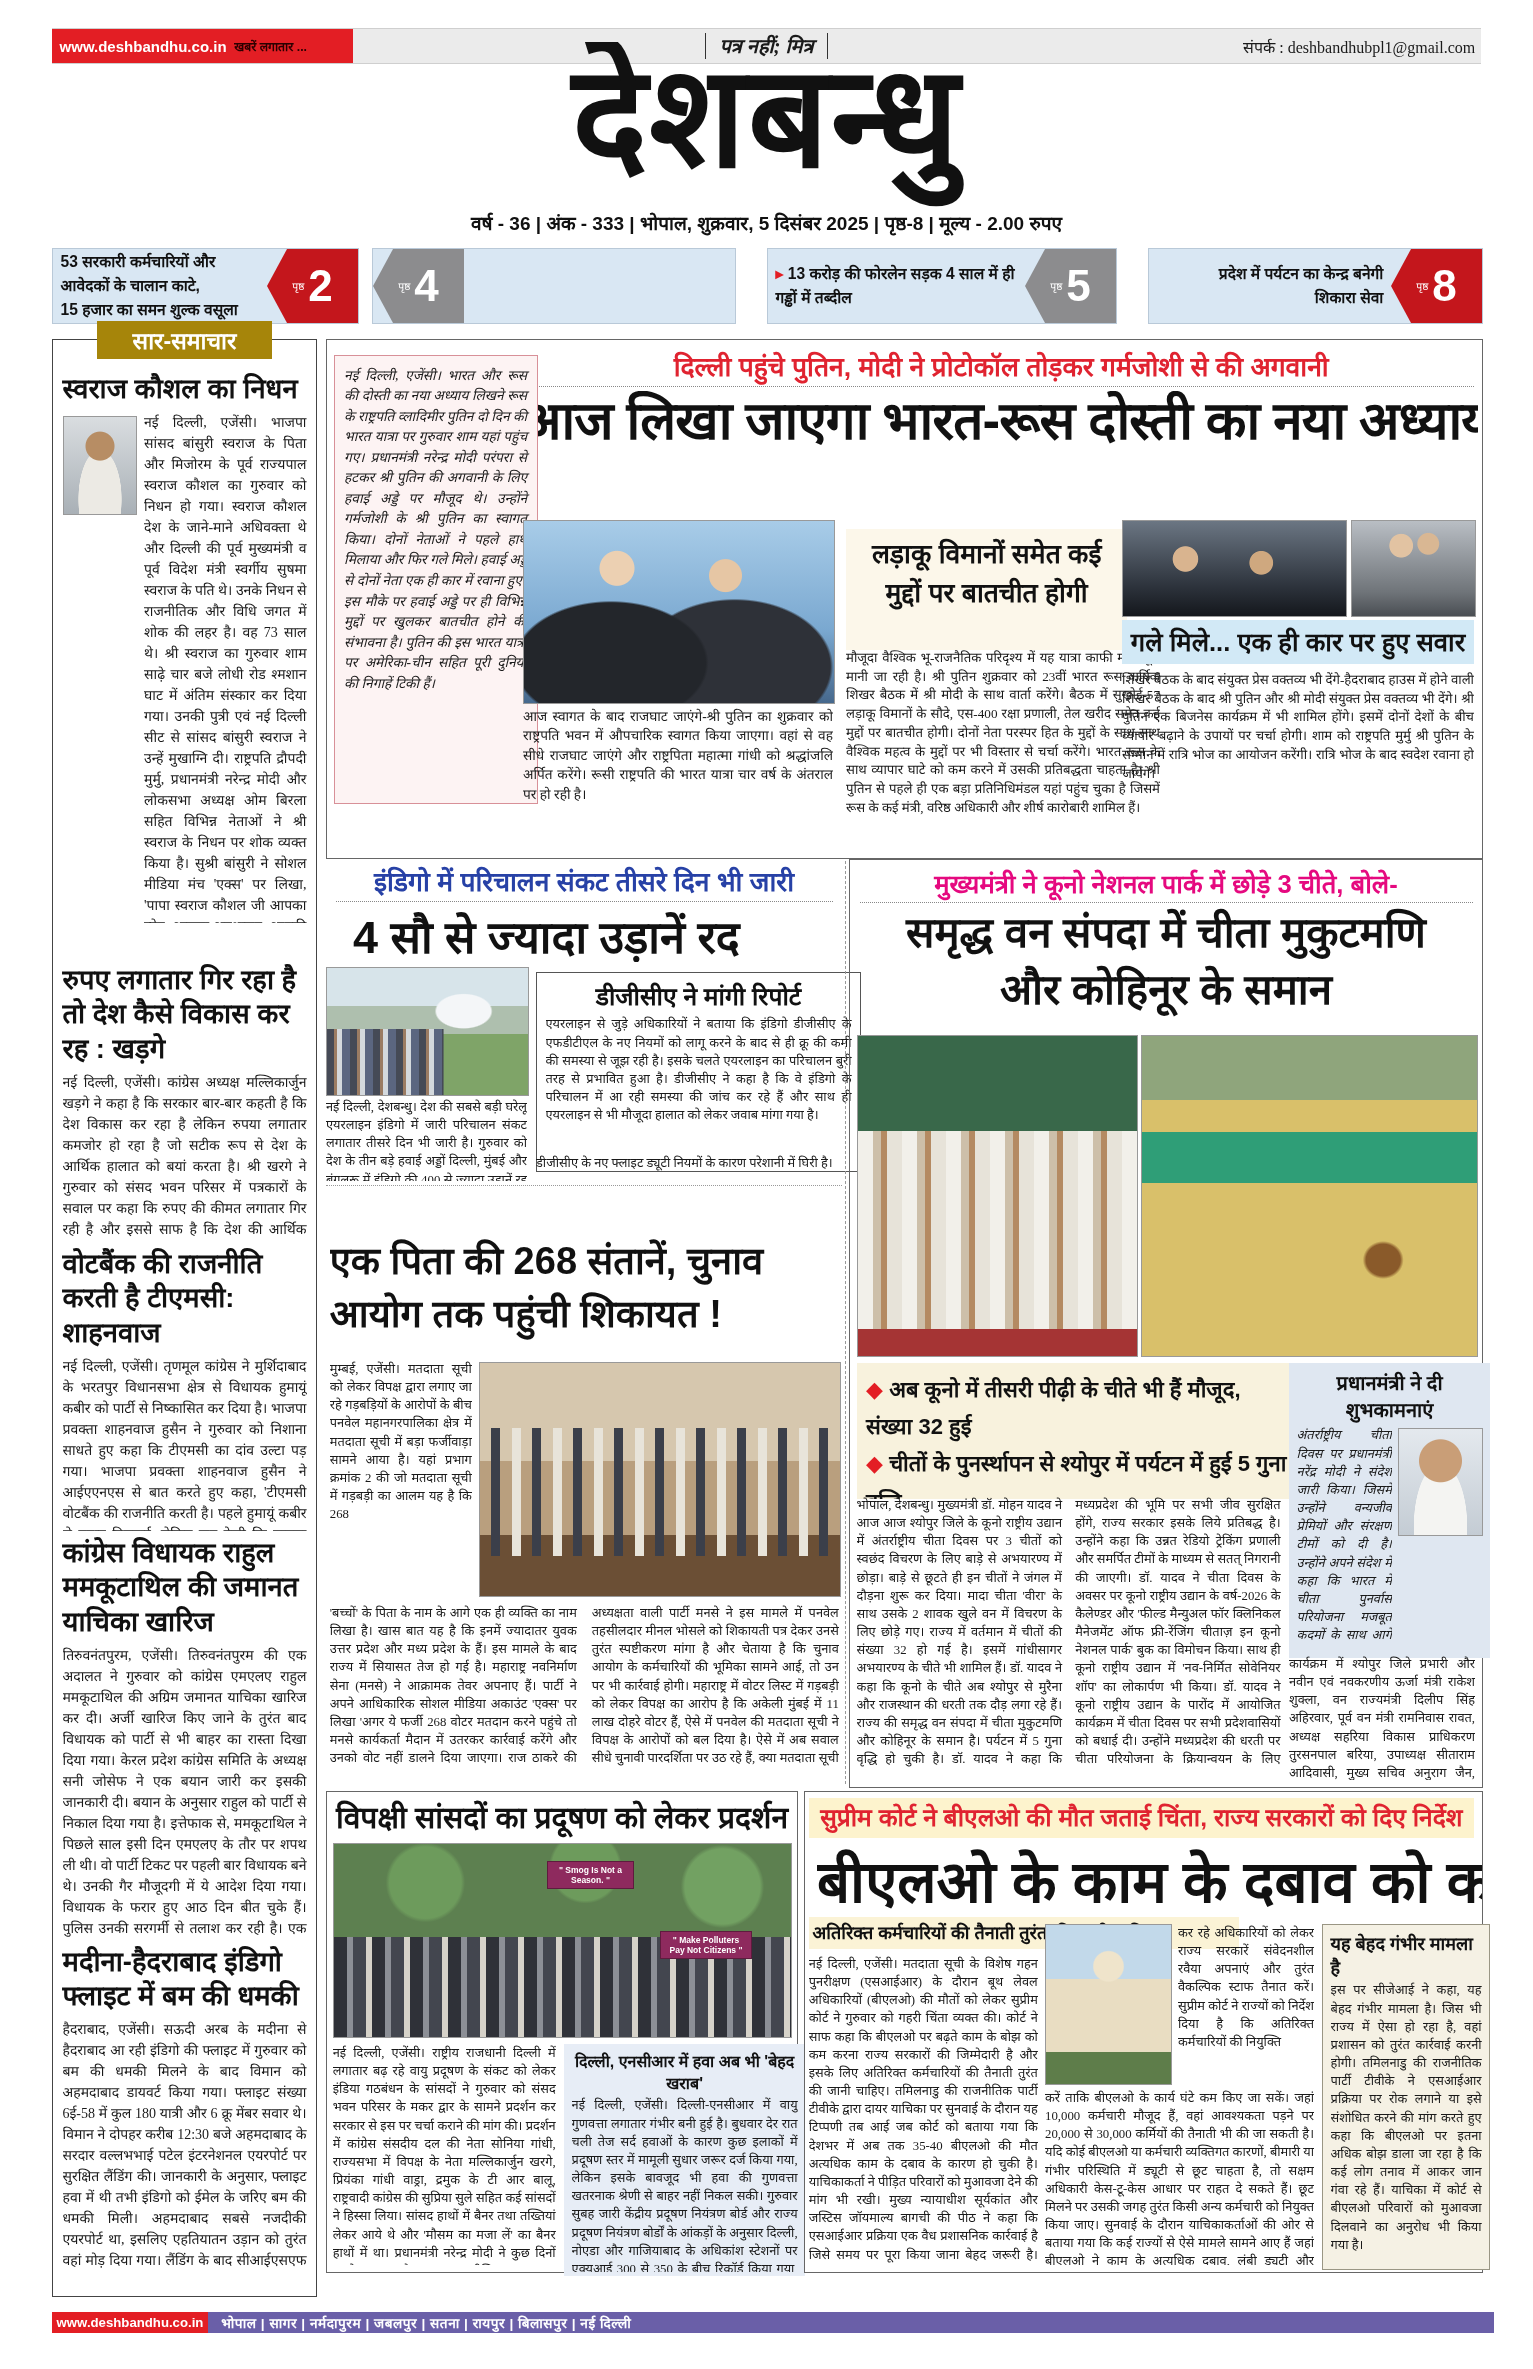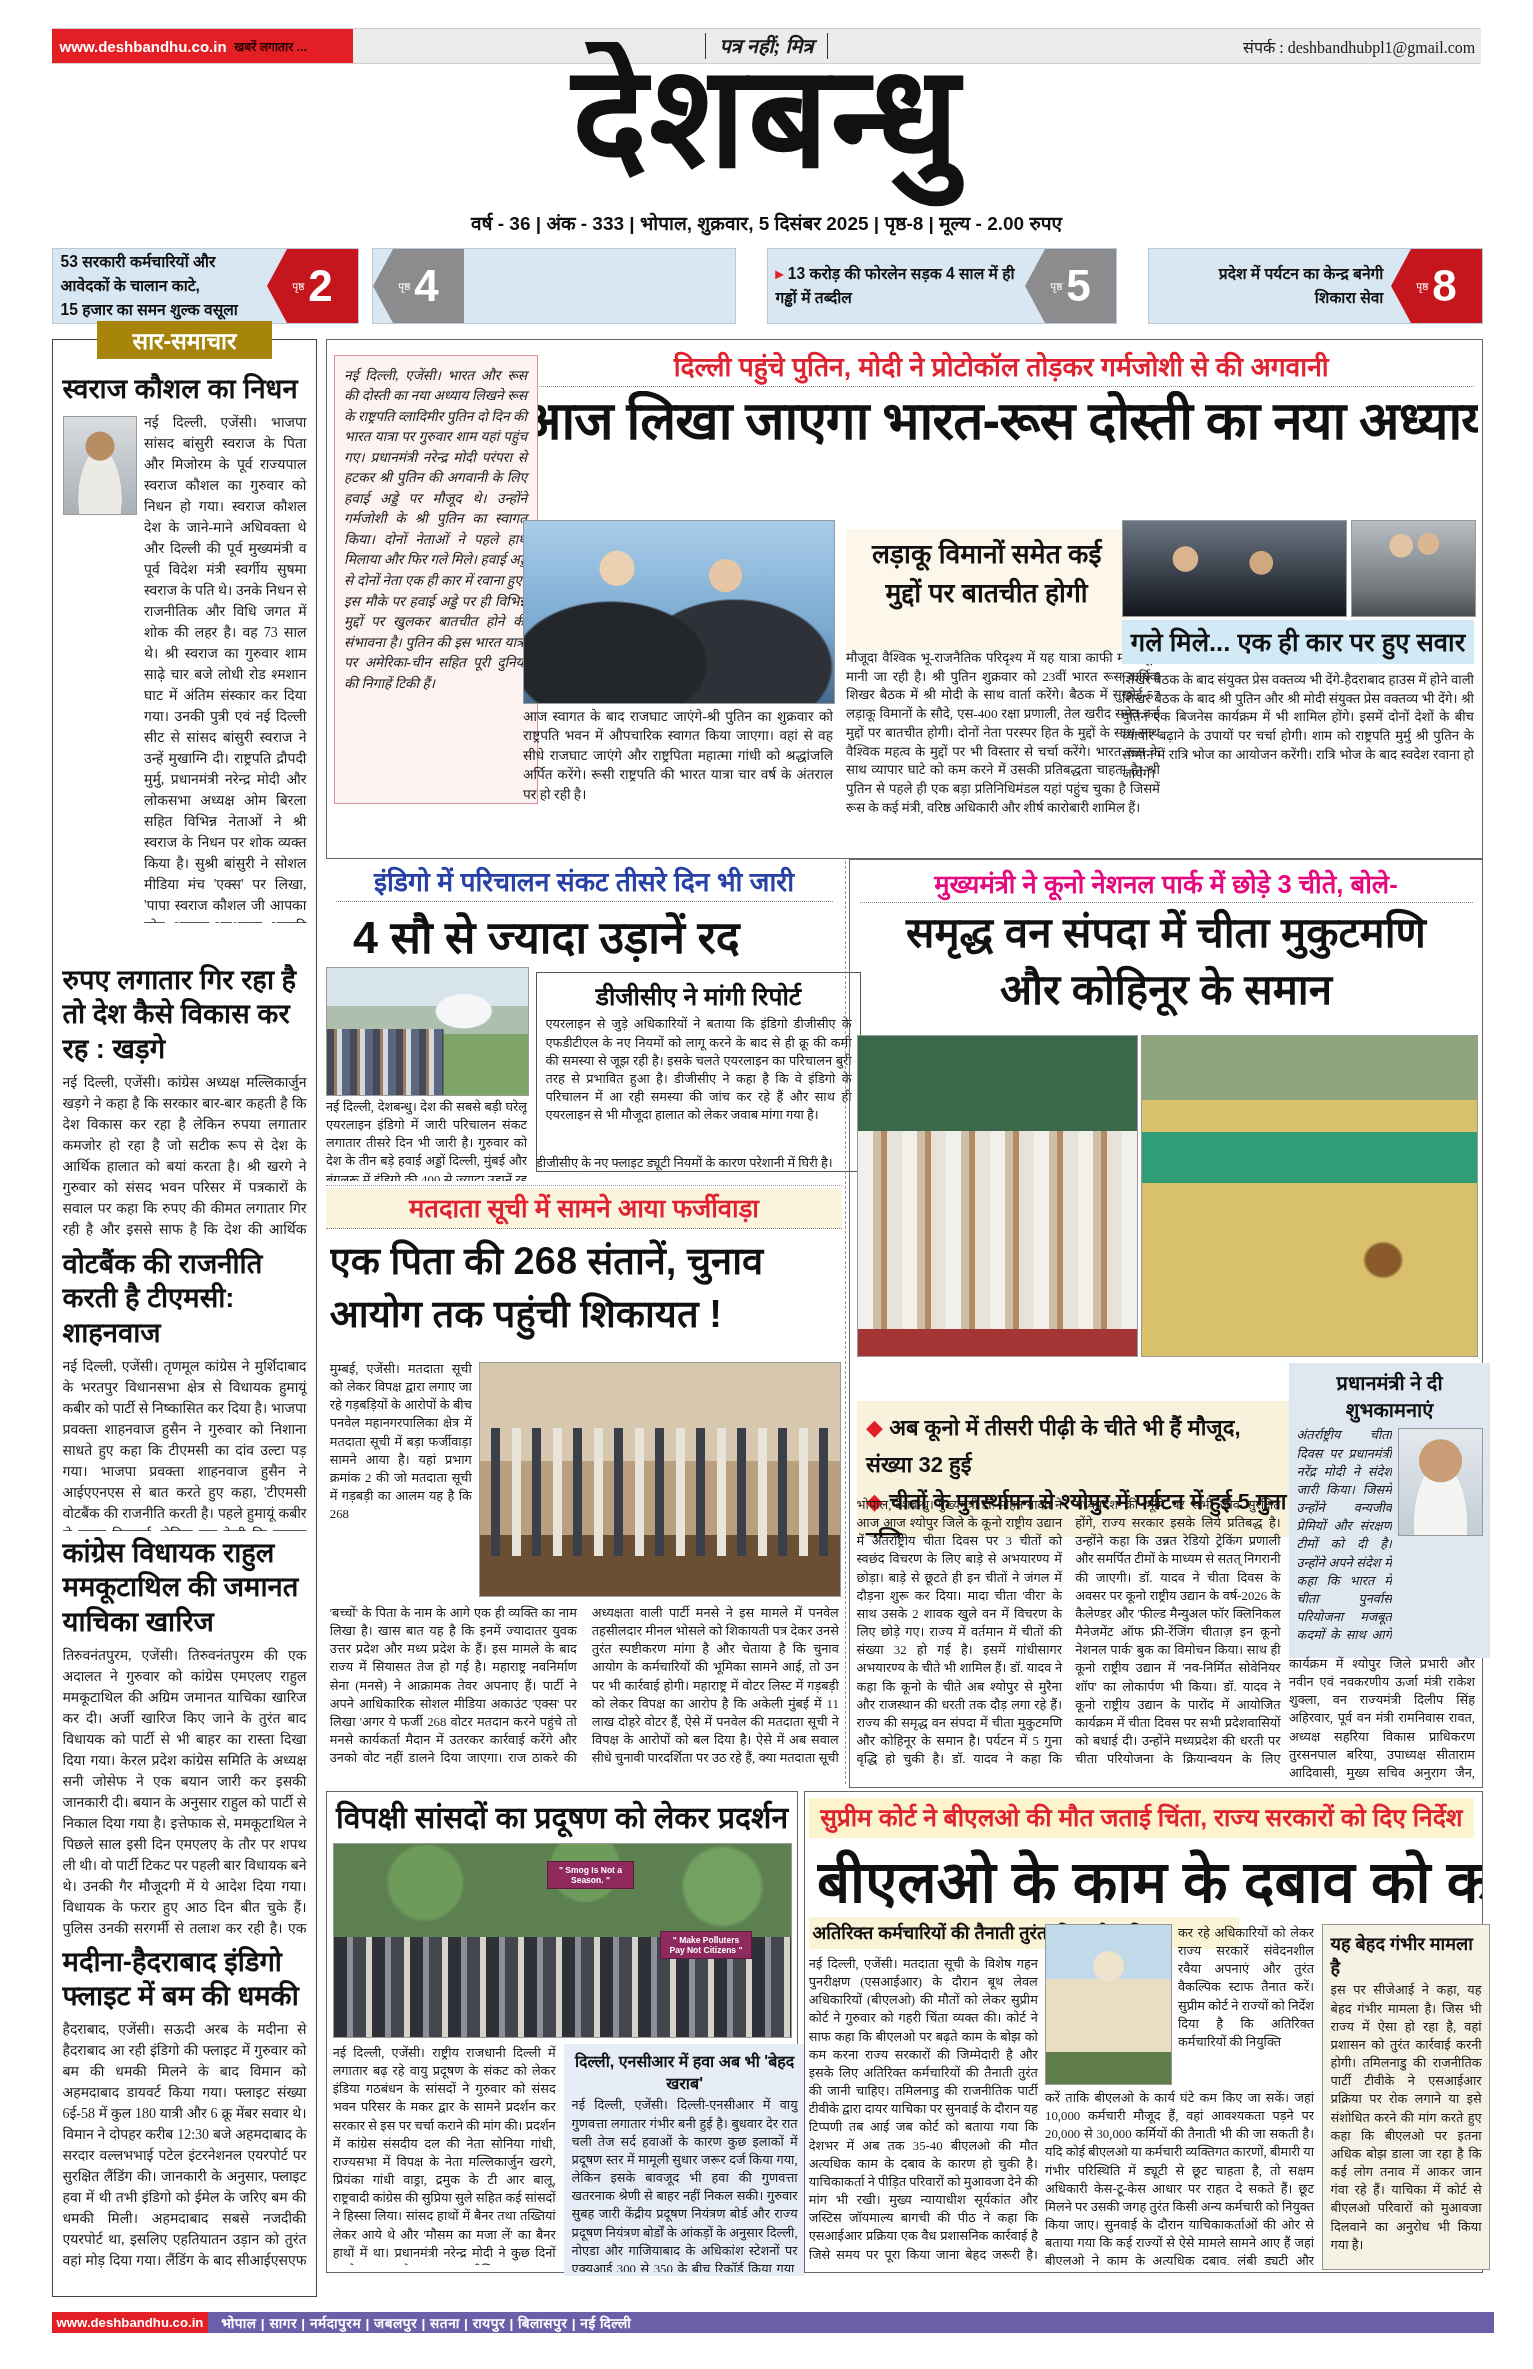--- a/index.html
+++ b/index.html
@@ -209,37 +209,36 @@
   </div>
 
   <div class="abs vdash" style="left:845px;top:861px;height:923px;width:0;"></div>
 
   <div class="abs thinbox" style="left:849px;top:859px;width:632px;height:927px;">
     <div class="abs hd kick-pink center dotted-b nowrap clip" style="left:9.5px;right:9.5px;top:5.7px;height:36px;font-size:25.6px;">मुख्यमंत्री ने कूनो नेशनल पार्क में छोड़े 3 चीते, बोले-</div>
     <div class="abs hd center preline clip" style="left:3.8px;right:3.8px;top:45px;height:121px;font-size:42px;line-height:1.35;">समृद्ध वन संपदा में चीता मुकुटमणि
 और कोहिनूर के समान</div>
     <div class="ph ph-people" style="left:6.6px;top:175px;width:279px;height:320px;"></div>
     <div class="ph ph-field" style="left:291px;top:175px;width:335px;height:320px;"></div>
-    <div class="abs bulletsbox clip" style="left:6.6px;top:503px;width:424px;height:121px;padding:7.6px 9.5px;margin-top:38px;">
+    <div class="abs bulletsbox clip" style="left:6.6px;top:503px;width:424px;height:121px;padding:7.6px 9.5px;">
       <div class="hd" style="font-size:22px;line-height:1.7;"><span class="bull">◆</span> <span>अब कूनो में तीसरी पीढ़ी के चीते भी हैं मौजूद, संख्या 32 हुई</span></div>
       <div class="hd" style="font-size:22px;line-height:1.7;"><span class="bull">◆</span> <span>चीतों के पुनर्स्थापन से श्योपुर में पर्यटन में हुई 5 गुना वृद्धि</span></div>
     </div>
     <div class="abs sm" style="left:6.6px;top:636px;width:424px;height:282px;column-count:2;column-gap:13.2px;">भोपाल, देशबन्धु। मुख्यमंत्री डॉ. मोहन यादव ने आज आज श्योपुर जिले के कूनो राष्ट्रीय उद्यान में अंतर्राष्ट्रीय चीता दिवस पर 3 चीतों को स्वछंद विचरण के लिए बाड़े से अभयारण्य में छोड़ा। बाड़े से छूटते ही इन चीतों ने जंगल में दौड़ना शुरू कर दिया। मादा चीता 'वीरा' के साथ उसके 2 शावक खुले वन में विचरण के लिए छोड़े गए। राज्य में वर्तमान में चीतों की संख्या 32 हो गई है। इसमें गांधीसागर अभयारण्य के चीते भी शामिल हैं। डॉ. यादव ने कहा कि कूनो के चीते अब श्योपुर से मुरैना और राजस्थान की धरती तक दौड़ लगा रहे हैं। राज्य की समृद्ध वन संपदा में चीता मुकुटमणि और कोहिनूर के समान है। पर्यटन में 5 गुना वृद्धि हो चुकी है। डॉ. यादव ने कहा कि मध्यप्रदेश की भूमि पर सभी जीव सुरक्षित होंगे, राज्य सरकार इसके लिये प्रतिबद्ध है। उन्होंने कहा कि उन्नत रेडियो ट्रेकिंग प्रणाली और समर्पित टीमों के माध्यम से सतत् निगरानी की जाएगी। डॉ. यादव ने चीता दिवस के अवसर पर कूनो राष्ट्रीय उद्यान के वर्ष-2026 के कैलेण्डर और 'फील्ड मैन्युअल फॉर क्लिनिकल मैनेजमेंट ऑफ फ्री-रेंजिंग चीताज़ इन कूनो नेशनल पार्क' बुक का विमोचन किया। साथ ही कूनो राष्ट्रीय उद्यान में 'नव-निर्मित सोवेनियर शॉप' का लोकार्पण भी किया। डॉ. यादव ने कूनो राष्ट्रीय उद्यान के पारोंद में आयोजित कार्यक्रम में चीता दिवस पर सभी प्रदेशवासियों को बधाई दी। उन्होंने मध्यप्रदेश की धरती पर चीता परियोजना के क्रियान्वयन के लिए प्रधानमंत्री नरेन्द्र मोदी, केंद्रीय वन एवं पर्यावरण मंत्री भूपेंद्र यादव का आभार व्यक्त किया। डॉ. यादव ने कहा कि चीता पर्यटन से कूनो राष्ट्रीय उद्यान अंतर्राष्ट्रीय स्तर पर अपनी पहचान बना रहा है। डॉ. यादव ने ग्राम अहेरा में ग्रामीण महिलाओं से संवाद भी किया। अंतर्राष्ट्रीय चीता दिवस पर आयोजित</div>
     <div class="abs pmbox clip" style="left:439px;top:503px;width:186px;height:284px;padding:5.7px 7.6px;">
       <div class="hd center" style="font-size:20px;margin-bottom:3.8px;">प्रधानमंत्री ने दी शुभकामनाएं</div>
       <div class="ph ph-modi" style="position:static;float:right;width:83px;height:106px;margin:1.9px 0 3.8px 5.7px;"></div>
       <div class="sm" style="font-style:italic;height:218px;">अंतर्राष्ट्रीय चीता दिवस पर प्रधानमंत्री नरेंद्र मोदी ने संदेश जारी किया। जिसमें उन्होंने वन्यजीव प्रेमियों और संरक्षण टीमों को दी है। उन्होंने अपने संदेश में कहा कि भारत में चीता पुनर्वास परियोजना मजबूत कदमों के साथ आगे बढ़ रही है। प्रधानमंत्री ने गर्व जताया कि अब कई चीते भारतीय धरती पर जन्म लेकर सुरक्षित रूप से पनप रहे हैं।</div>
     </div>
     <div class="abs sm" style="left:439px;top:795px;width:186px;height:125px;">कार्यक्रम में श्योपुर जिले प्रभारी और नवीन एवं नवकरणीय ऊर्जा मंत्री राकेश शुक्ला, वन राज्यमंत्री दिलीप सिंह अहिरवार, पूर्व वन मंत्री रामनिवास रावत, अध्यक्ष सहरिया विकास प्राधिकरण तुरसनपाल बरिया, उपाध्यक्ष सीताराम आदिवासी, मुख्य सचिव अनुराग जैन, अपर मुख्य सचिव वन अशोक बर्णवाल, चंबल संभागायुक्त सुरेश कुमार, कलेक्टर श्योपुर अर्पित वर्मा, शिवपुरी कलेक्टर रवीन्द्र चौधरी, जनप्रतिनिधि सहित वन विभाग के अधिकारी-कर्मचारी और स्थानीय नागरिक मौजूद थे।</div>
   </div>
 
   <div class="abs hdot" style="left:326px;top:1185px;width:516px;height:0;"></div>
 
   <div class="abs" style="left:326px;top:1188px;width:516px;height:599px;">
-    <div class="abs creambox hd kick-red center dotted-b nowrap clip" style="left:0;right:0;top:0;height:40px;font-size:25.6px;line-height:40px;background:#fbf4df;">मतदाता सूची में सामने आया फर्जीवाड़ा</div>
     <div class="abs hd preline clip" style="left:3.8px;right:3.8px;top:47px;height:115px;font-size:38px;line-height:1.4;">एक पिता की 268 संतानें, चुनाव
 आयोग तक पहुंची शिकायत !</div>
     <div class="abs sm" style="left:3.8px;top:172px;width:142px;height:235px;">मुम्बई, एजेंसी। मतदाता सूची को लेकर विपक्ष द्वारा लगाए जा रहे गड़बड़ियों के आरोपों के बीच पनवेल महानगरपालिका क्षेत्र में मतदाता सूची में बड़ा फर्जीवाड़ा सामने आया है। यहां प्रभाग क्रमांक 2 की जो मतदाता सूची में गड़बड़ी का आलम यह है कि 268</div>
     <div class="ph ph-meeting" style="left:153px;top:174px;width:360px;height:233px;"></div>
     <div class="abs sm" style="left:3.8px;top:416px;width:509px;height:178px;column-count:2;column-gap:15px;">'बच्चों' के पिता के नाम के आगे एक ही व्यक्ति का नाम लिखा है। खास बात यह है कि इनमें ज्यादातर युवक उत्तर प्रदेश और मध्य प्रदेश के हैं। इस मामले के बाद राज्य में सियासत तेज हो गई है। महाराष्ट्र नवनिर्माण सेना (मनसे) ने आक्रामक तेवर अपनाए हैं। पार्टी ने अपने आधिकारिक सोशल मीडिया अकाउंट 'एक्स' पर लिखा 'अगर ये फर्जी 268 वोटर मतदान करने पहुंचे तो मनसे कार्यकर्ता मैदान में उतरकर कार्रवाई करेंगे और उनको वोट नहीं डालने दिया जाएगा। राज ठाकरे की अध्यक्षता वाली पार्टी मनसे ने इस मामले में पनवेल तहसीलदार मीनल भोसले को शिकायती पत्र देकर उनसे तुरंत स्पष्टीकरण मांगा है और चेताया है कि चुनाव आयोग के कर्मचारियों की भूमिका सामने आई, तो उन पर भी कार्रवाई होगी। महाराष्ट्र में वोटर लिस्ट में गड़बड़ी को लेकर विपक्ष का आरोप है कि अकेली मुंबई में 11 लाख दोहरे वोटर हैं, ऐसे में पनवेल की मतदाता सूची ने विपक्ष के आरोपों को बल दिया है। ऐसे में अब सवाल सीधे चुनावी पारदर्शिता पर उठ रहे हैं, क्या मतदाता सूची में सुनियोजित फर्जीवाड़ा हुआ? और इसमें स्थानीय प्रशासन की संलिसता है? क्या यह वोटों को प्रभावित करने की सोची-समझी साजिश है? लोगों ने मामले की तत्काल जांच की मांग की है, अब देखना है कि चुनाव आयोग की क्या प्रतिक्रिया होती है।</div>
   </div>
 
   <div class="abs thinbox" style="left:326px;top:1791px;width:470px;height:480px;">
     <div class="abs hd center nowrap clip" style="left:1.9px;right:1.9px;top:3.8px;height:44px;font-size:30px;">विपक्षी सांसदों का प्रदूषण को लेकर प्रदर्शन</div>
     <div class="ph ph-protest" style="left:5.7px;top:51px;width:457px;height:193px;">

